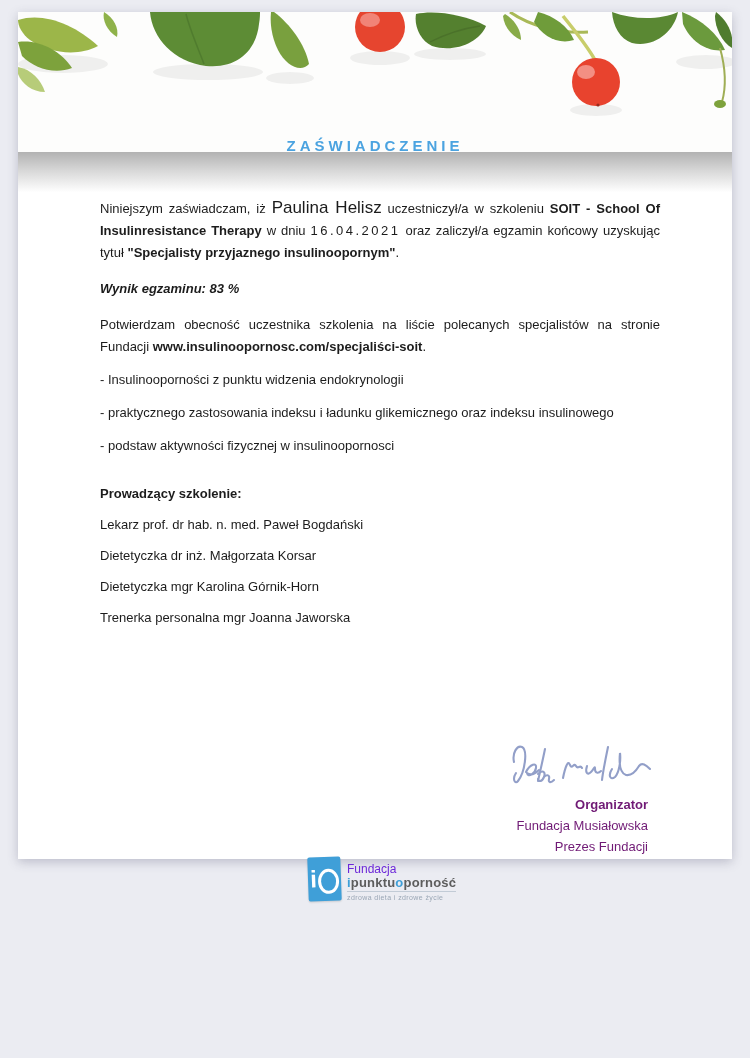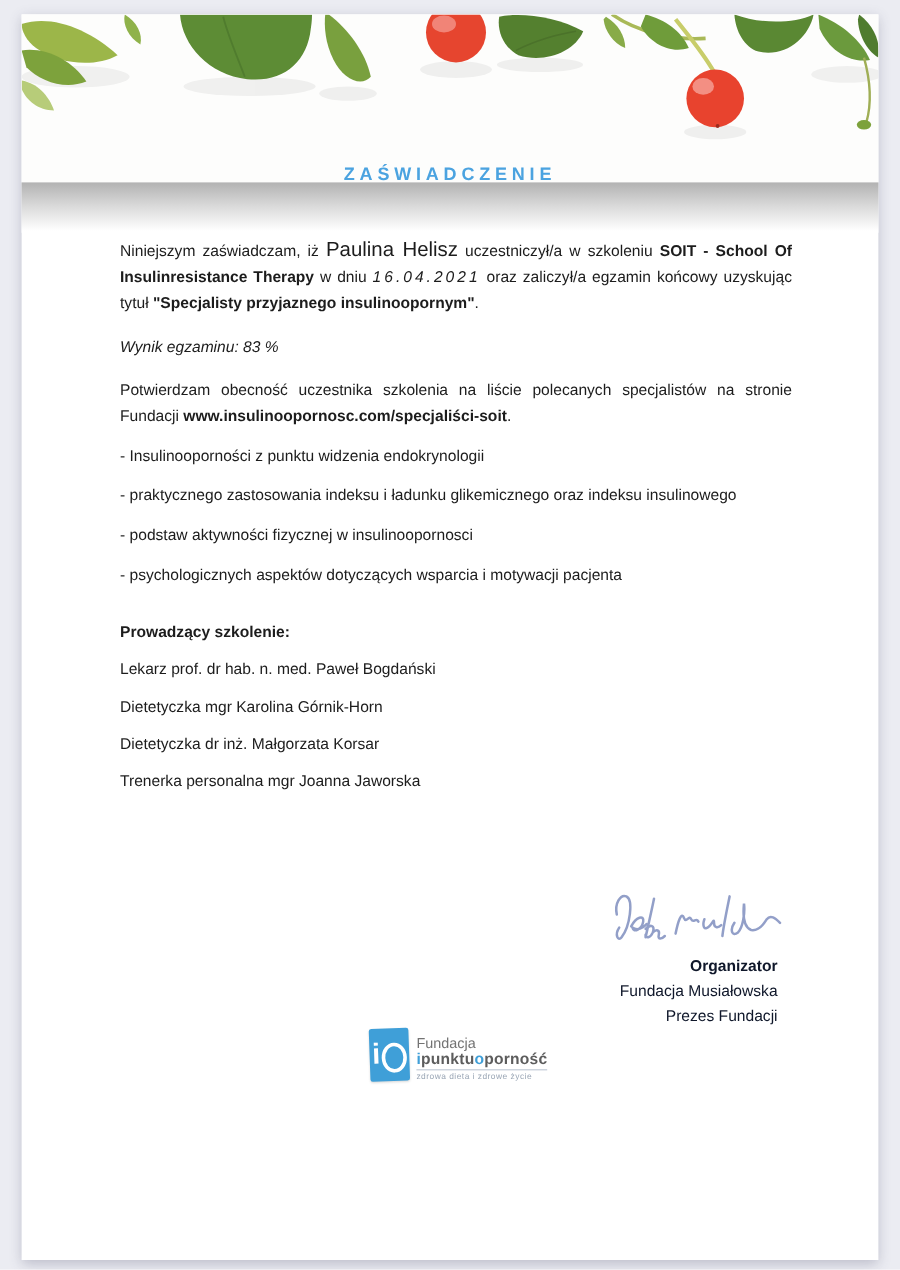--- a/index.html
+++ b/index.html
@@ -5,21 +5,21 @@
   html,body{margin:0;padding:0;}
   body{
     width:750px;height:1058px;
     background:#ebecf2;
     font-family:"Liberation Sans", sans-serif;
     position:relative;
     overflow:hidden;
   }
   .page{
     position:absolute;left:18px;top:12px;
-    width:714px;height:1038px;
+    width:714px;height:847px;
     background:#ffffff;
     box-shadow:0 3px 10px rgba(70,70,100,0.28);
   }
   
   .photo{
     position:absolute;top:0;left:0;width:714px;height:140px;
     background:#fdfdfc;overflow:hidden;
   }
   .photo svg{display:block;}
   
@@ -36,32 +36,32 @@
   }
   
   .content{
     position:absolute;top:186px;left:82px;width:560px;z-index:2;
     font-size:13px;color:#1c1c1c;line-height:22px;
   }
   .content p{margin:0;}
   .justify{text-align:justify;}
   .intro .participant{font-size:17px;line-height:1;}
   .intro .bold, .bold{font-weight:bold;}
-  .intro .date{letter-spacing:2.5px;font-style:italic;}
-  .exam-result{font-style:italic;margin-top:14px !important;}
+  .intro .date{letter-spacing:2.5px;}
+  .exam-result{font-style:italic;margin-top:14px !important;font-weight:bold;}
   .confirm{margin-top:14px !important;}
   .section-heading{font-weight:bold;margin-top:36px !important;}
   .k-item{margin-top:11px !important;}
   .trainers-heading{font-weight:bold;margin-top:26px !important;}
   .t-item{margin-top:9px !important;}
   
   .signature{position:absolute;top:726px;left:486px;width:154px;height:60px;z-index:2;}
   .organizer{
     position:absolute;top:782px;right:84px;z-index:2;
-    text-align:right;font-size:13px;line-height:21px;color:#0f172a;
+    text-align:right;font-size:13px;line-height:21px;color:#701a75;
   }
   .organizer .org-label{font-weight:bold;}
   
   .logo{
     position:absolute;top:845px;left:290px;z-index:2;
     display:flex;align-items:flex-start;
   }
   .logo-mark{
     width:33px;height:44px;
     background:#3f9fd8;
@@ -70,21 +70,21 @@
     display:flex;align-items:center;justify-content:center;
     color:#ffffff;font-weight:bold;
     box-shadow:0 1px 2px rgba(0,0,0,0.15);
   }
   .logo-mark .mark-i{font-size:24px;line-height:1;margin-right:1px;font-family:"Liberation Sans",sans-serif;}
   .logo-mark .mark-ring{
     width:15px;height:19px;border:3.5px solid #ffffff;border-radius:50%;
     display:inline-block;margin-top:4px;
   }
   .logo-text{margin-left:6px;padding-top:6px;}
-  .logo-line1{font-size:12px;color:#737373;line-height:13px;}
+  .logo-line1{font-size:12px;color:#6d28d9;line-height:13px;}
   .logo-line2{font-size:13px;color:#5d5d5d;line-height:14px;font-weight:bold;letter-spacing:0.2px;}
   .logo-line2 .lg-blue{color:#3f9fd8;}
   .logo-tagline{
     font-size:7px;color:#9aa6b5;line-height:9px;letter-spacing:0.4px;
     border-top:1px solid #c2cbd6;margin-top:1px;padding-top:1px;
   }
 </style>
 </head>
 <body>
 
@@ -158,26 +158,25 @@
 
     <p class="justify intro"><span>Niniejszym zaświadczam, iż </span><span class="participant">Paulina Helisz</span><span> uczestniczył/a w szkoleniu </span><span class="bold">SOIT - School Of Insulinresistance Therapy</span><span> w dniu </span><span class="date">16.04.2021</span><span> oraz zaliczył/a egzamin końcowy uzyskując tytuł </span><span class="bold">"Specjalisty przyjaznego insulinoopornym"</span><span>.</span></p>
 
     <p class="exam-result">Wynik egzaminu: 83 %</p>
 
     <p class="justify confirm"><span>Potwierdzam obecność uczestnika szkolenia na liście polecanych specjalistów na stronie Fundacji </span><span class="bold">www.insulinoopornosc.com/specjaliści-soit</span><span>.</span></p>
 
     <p class="k-item">- Insulinooporności z punktu widzenia endokrynologii</p>
     <p class="k-item">- praktycznego zastosowania indeksu i ładunku glikemicznego oraz indeksu insulinowego</p>
     <p class="k-item">- podstaw aktywności fizycznej w insulinoopornosci</p>
-    <p class="k-item">- psychologicznych aspektów dotyczących wsparcia i motywacji pacjenta</p>
 
     <p class="trainers-heading">Prowadzący szkolenie:</p>
     <p class="t-item">Lekarz prof. dr hab. n. med. Paweł Bogdański</p>
+    <p class="t-item">Dietetyczka dr inż. Małgorzata Korsar</p>
     <p class="t-item">Dietetyczka mgr Karolina Górnik-Horn</p>
-    <p class="t-item">Dietetyczka dr inż. Małgorzata Korsar</p>
     <p class="t-item">Trenerka personalna mgr Joanna Jaworska</p>
   </div>
 
   <div class="signature">
     <svg width="154" height="60" viewBox="0 0 154 60">
       <g stroke="#8795c3" stroke-width="2.1" fill="none" stroke-linecap="round" opacity="0.9">
         <path d="M10 24 C8 15 13 7 18 9 C24 12 21 34 14 43 C11 47 8 41 12 35"></path>
         <path d="M22 34 C26 26 33 24 32 30 C31 36 24 40 23 35 C27 38 32 35 35 32"></path>
         <path d="M41 11 C39 21 36 34 34 43"></path>
         <path d="M34 36 C38 32 42 33 40 39 C38 44 34 44 34 41 M40 39 C43 36 46 37 45 41 C44 45 47 45 50 42"></path>

